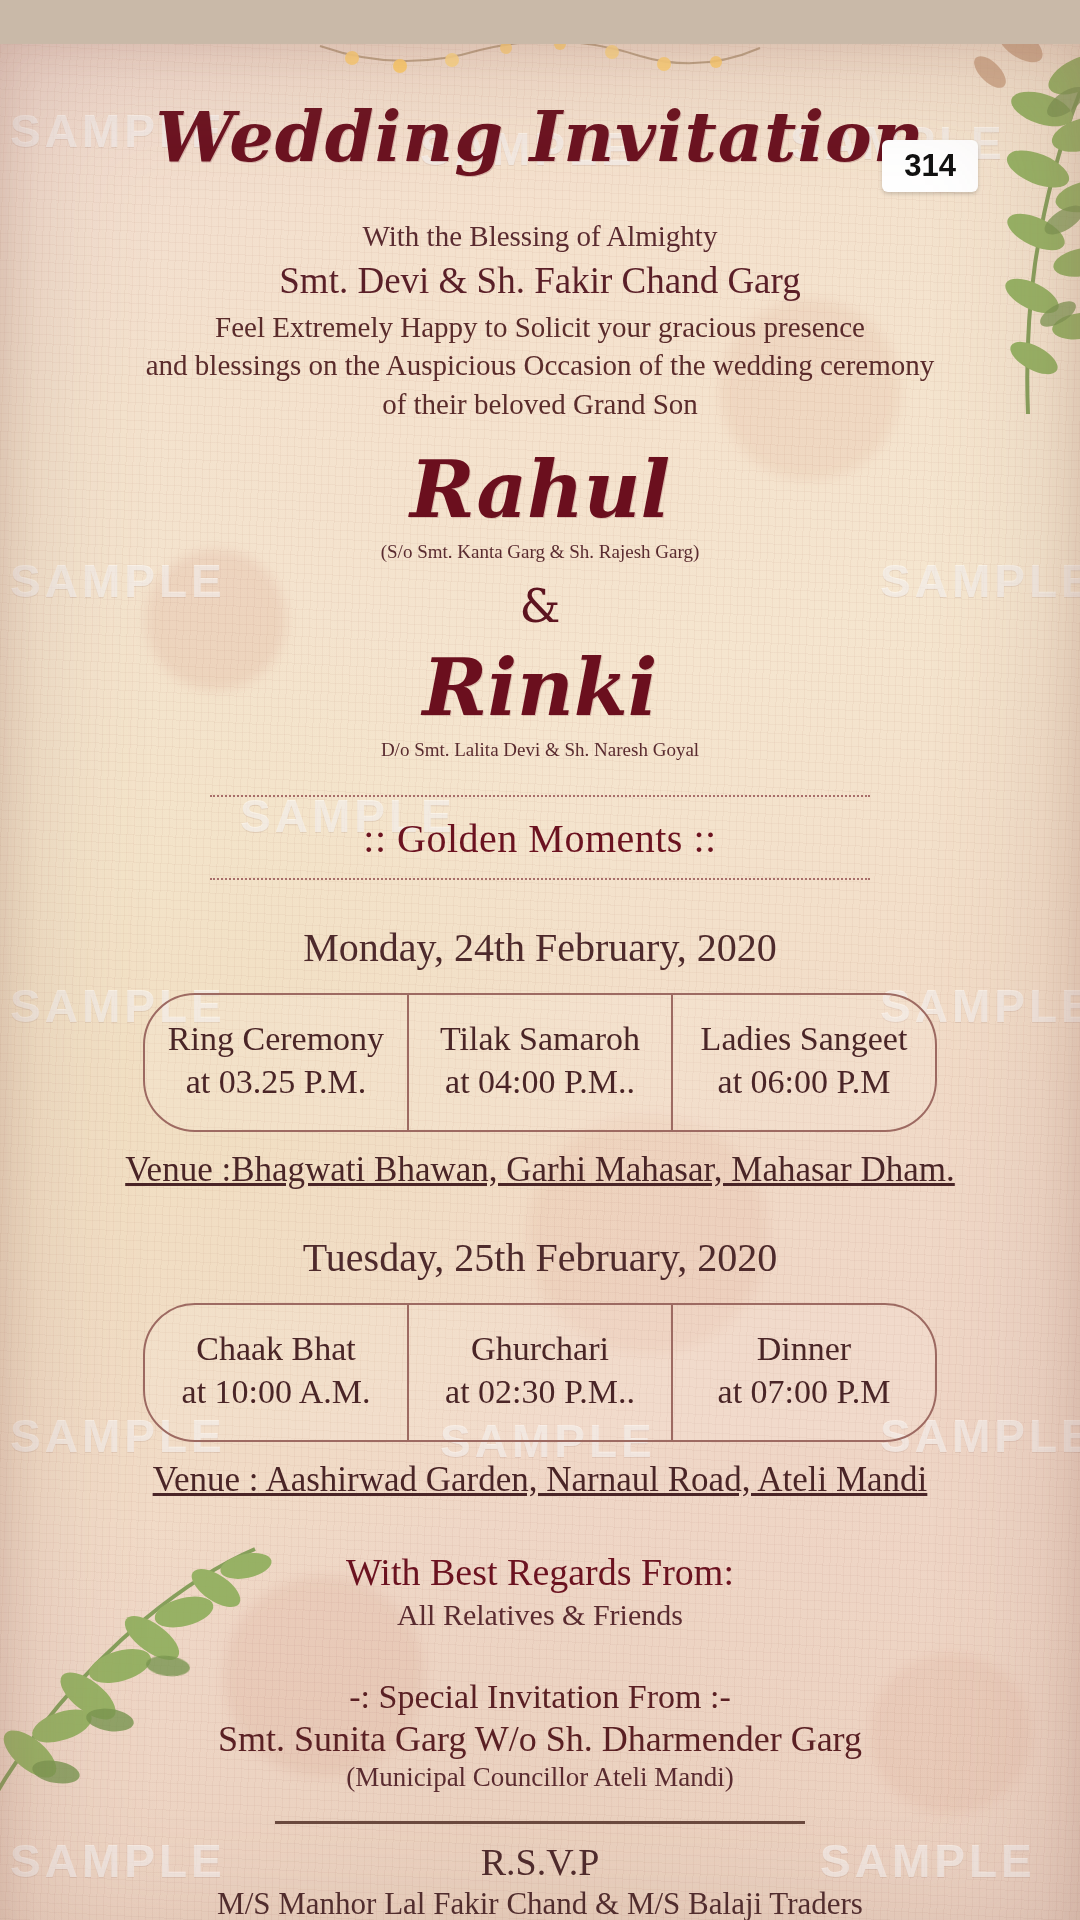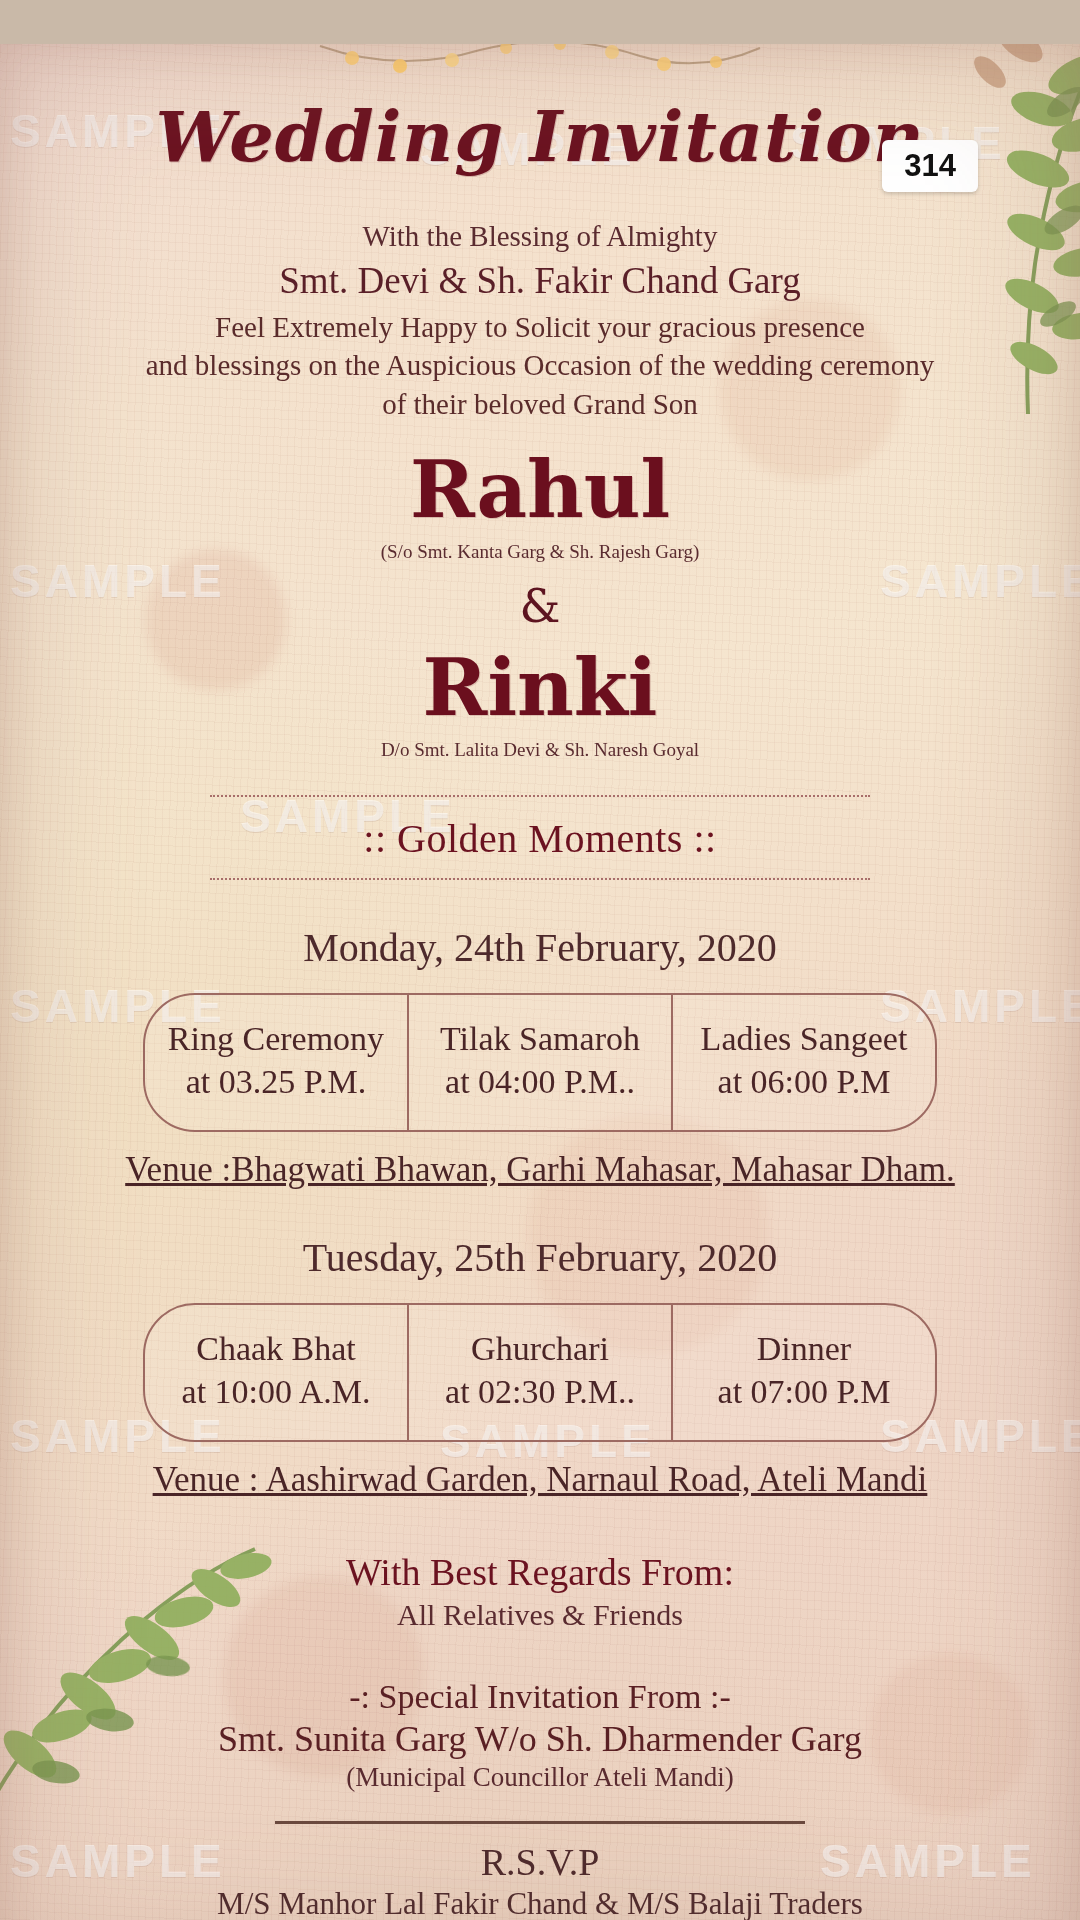--- a/index.html
+++ b/index.html
@@ -105,20 +105,21 @@
     line-height: 1.1;
   }
 
   .l-line { color: #5a2b2b; }
   .blessing { margin-top: 48px; font-size: 29px; color: #5a2b30; }
   .grandparents { margin-top: 6px; font-size: 37px; color: #5a1f28; }
   .solicit { margin-top: 6px; font-size: 29px; line-height: 1.32; color: #5a2b30; }
 
   .name {
     font-family: "DejaVu Serif", serif;
+    font-style: italic;
     font-weight: bold;
     color: #6b0f1e;
     font-size: 78px;
     line-height: 1.05;
     text-shadow: 1px 1px 0 rgba(110,30,40,0.18);
   }
   .name.rahul { margin-top: 26px; }
   .name.rinki { margin-top: 14px; }
 
   .sub { margin-top: 10px; font-size: 19px; color: #5a2b30; }

